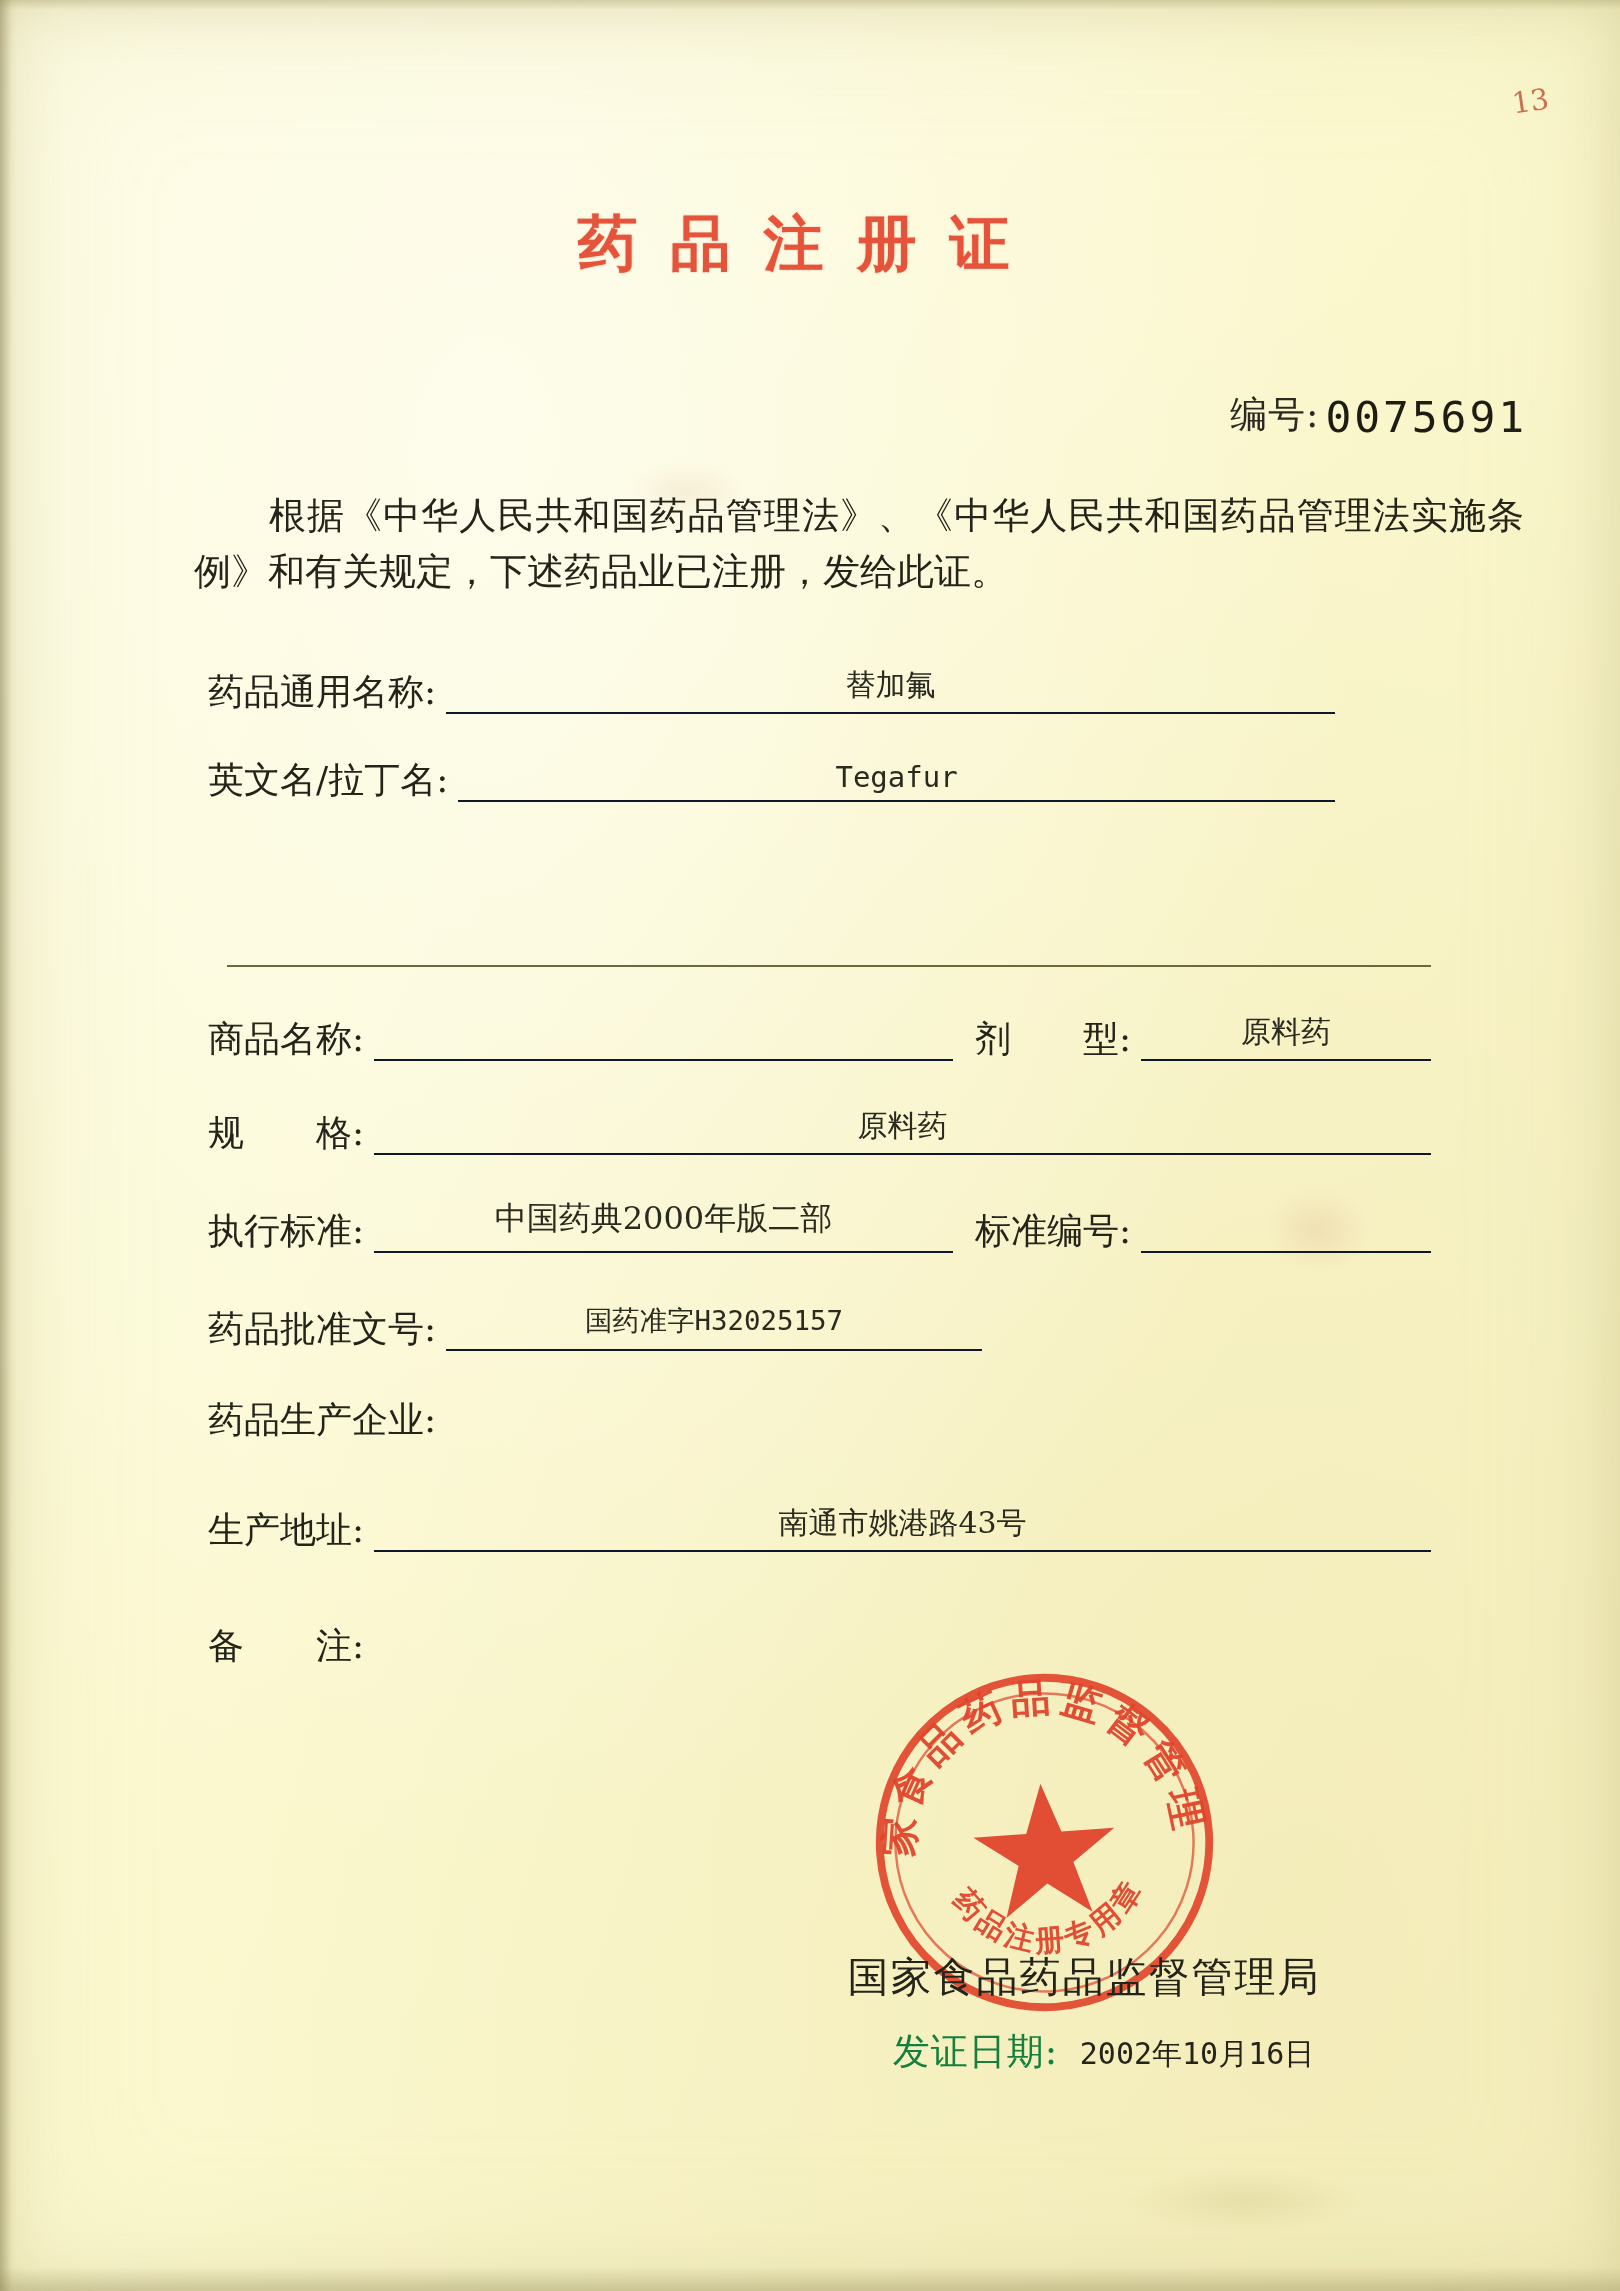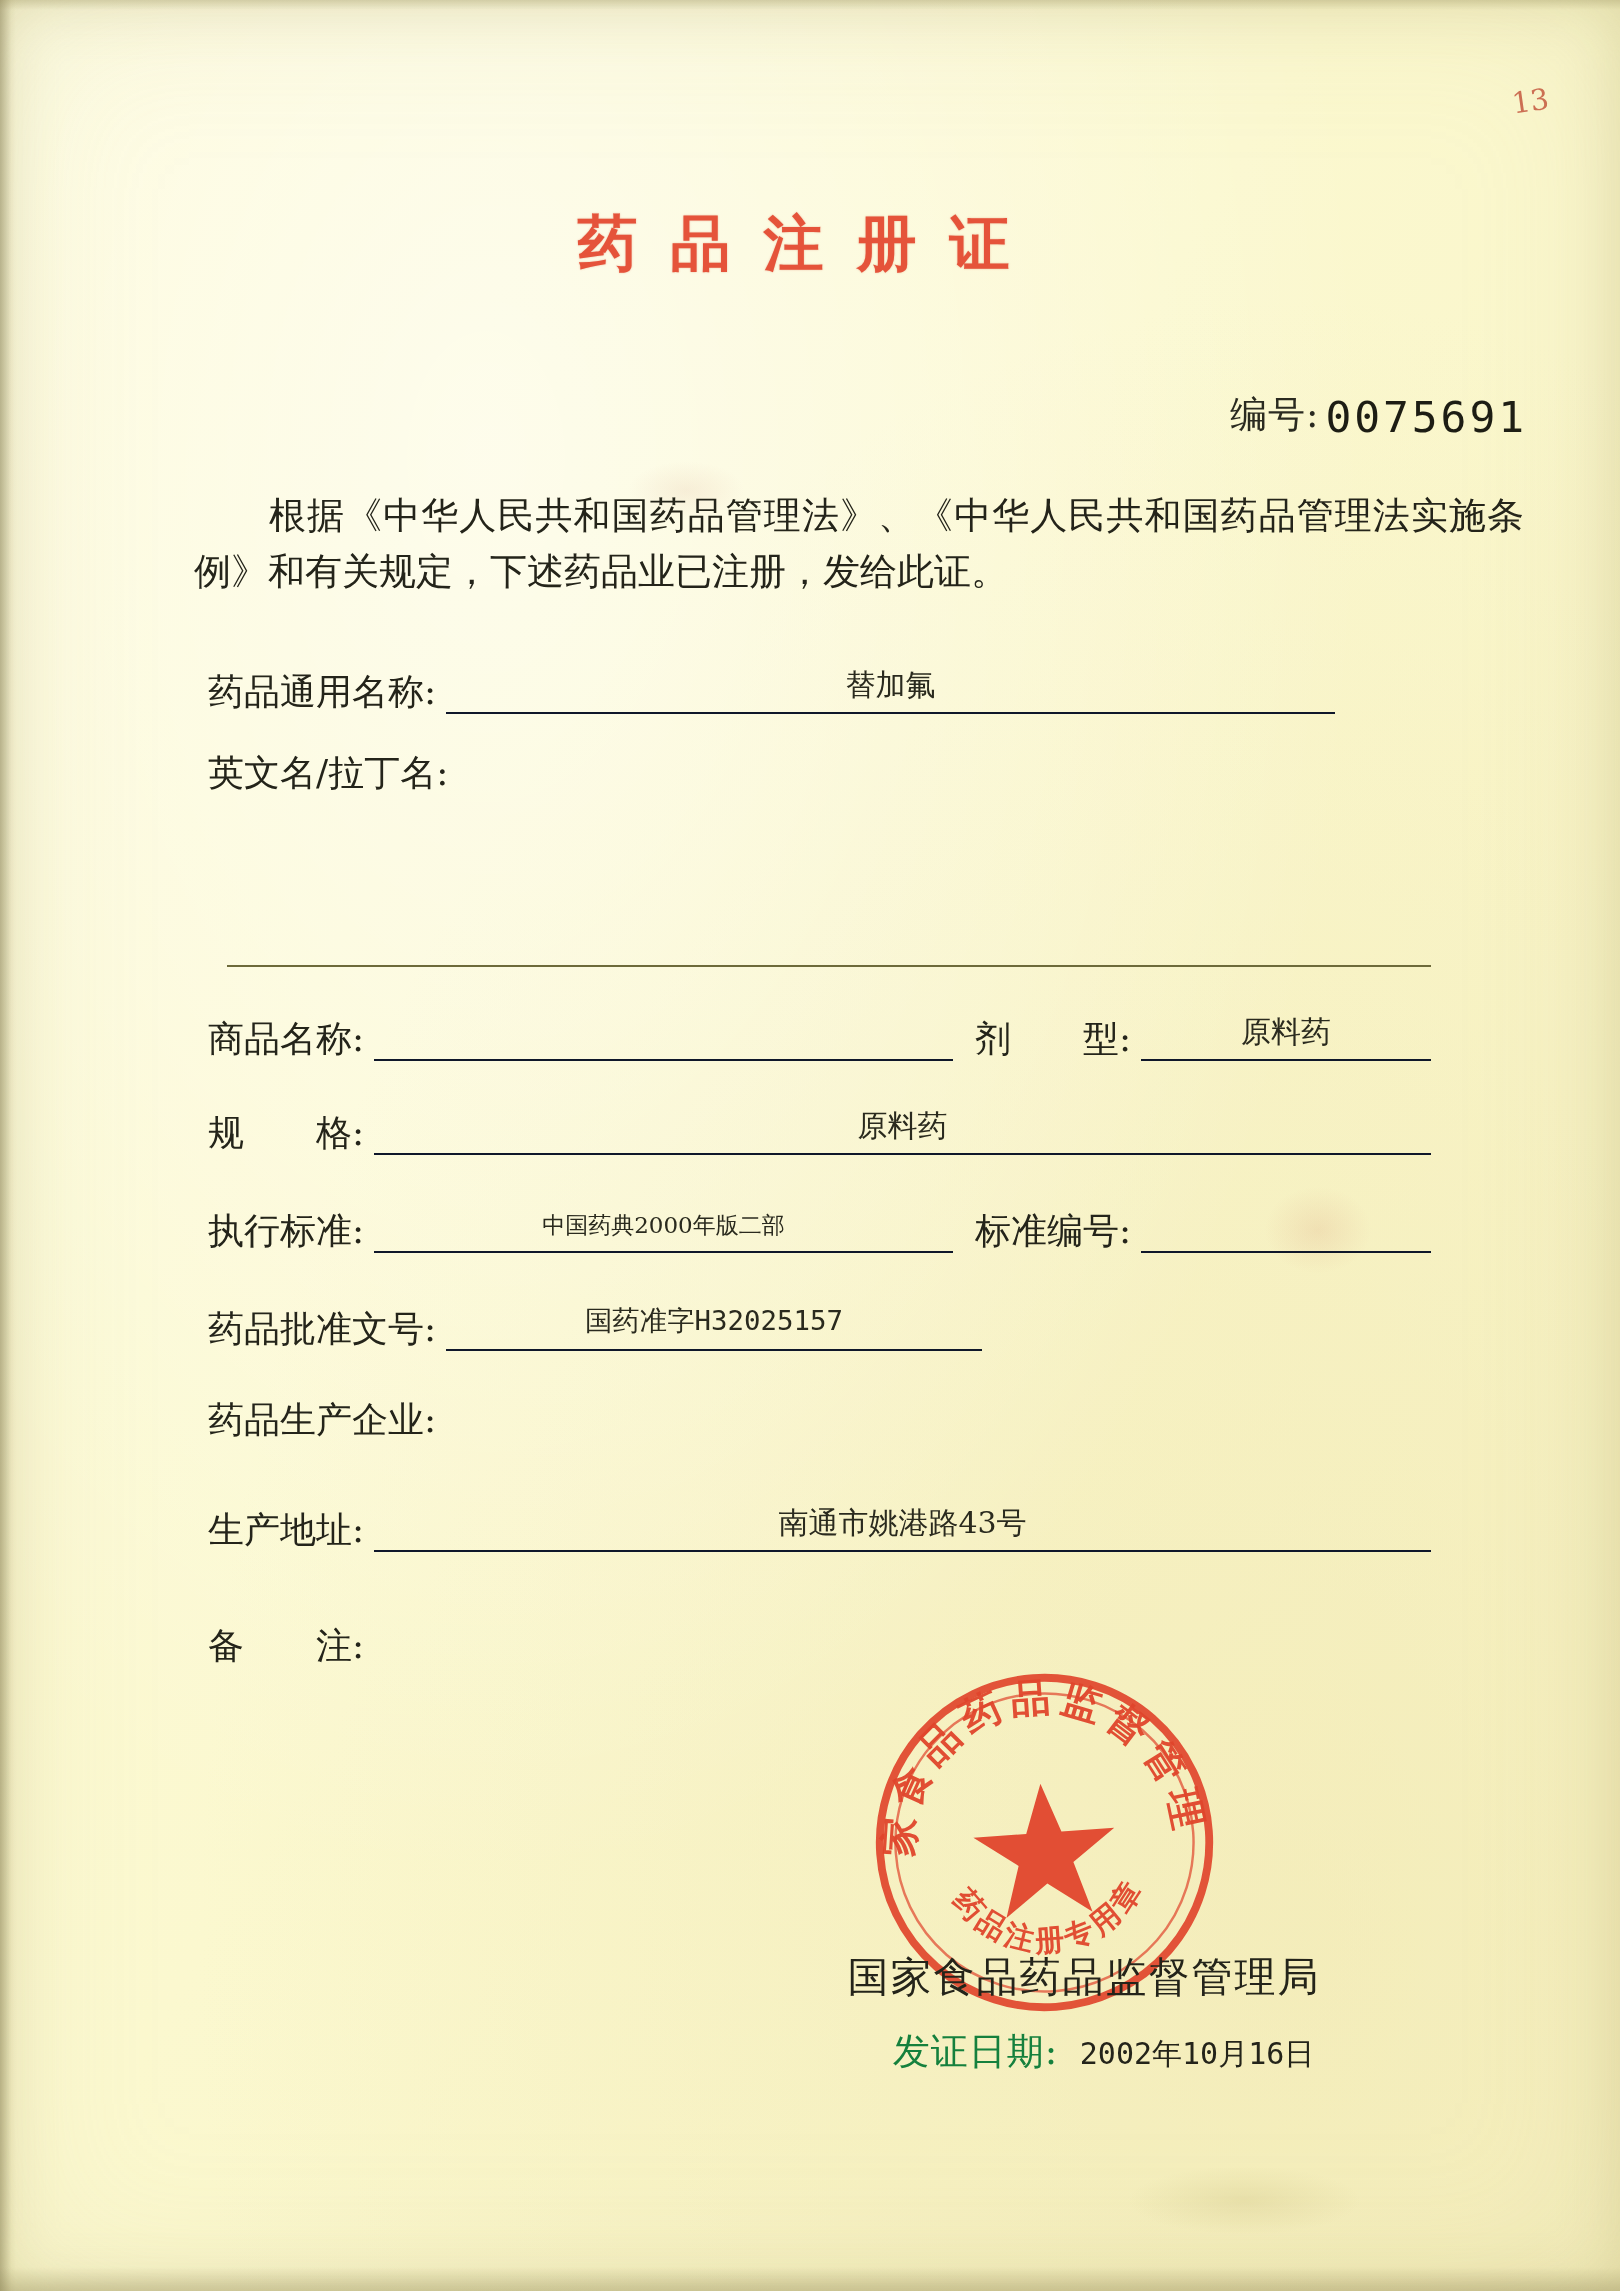--- a/index.html
+++ b/index.html
@@ -261,20 +261,23 @@
 
     <div class="field" style="left:208px; top:667px; width:1127px;">
       <span class="flabel">药品通用名称:</span>
       <span class="fline">
         <span class="fval cjk">替加氟</span>
       </span>
     </div>
 
     <div class="field" style="left:208px; top:755px; width:1127px;">
       <span class="flabel">英文名/拉丁名:</span>
+      <span class="fline">
+        <span class="fval">Tegafur</span>
+      </span>
     </div>
 
     <div class="plain-rule" style="left:227px; top:965px; width:1204px;"></div>
 
     <div class="field" style="left:208px; top:1014px; width:745px;">
       <span class="flabel">商品名称:</span>
       <span class="fline">
         <span class="fval cjk"></span>
       </span>
     </div>
@@ -288,21 +291,21 @@
     <div class="field" style="left:208px; top:1108px; width:1223px;">
       <span class="flabel spread2">规　　格:</span>
       <span class="fline">
         <span class="fval cjk">原料药</span>
       </span>
     </div>
 
     <div class="field" style="left:208px; top:1206px; width:745px;">
       <span class="flabel">执行标准:</span>
       <span class="fline">
-        <span class="fval cjk" style="bottom:9.8px; font-size:23px;">中国药典2000年版二部</span>
+        <span class="fval cjk" style="bottom:9.8px; font-size:32px;">中国药典2000年版二部</span>
       </span>
     </div>
     <div class="field" style="left:975px; top:1206px; width:456px;">
       <span class="flabel">标准编号:</span>
       <span class="fline">
         <span class="fval cjk"></span>
       </span>
     </div>
 
     <div class="field" style="left:208px; top:1304px; width:774px;">

